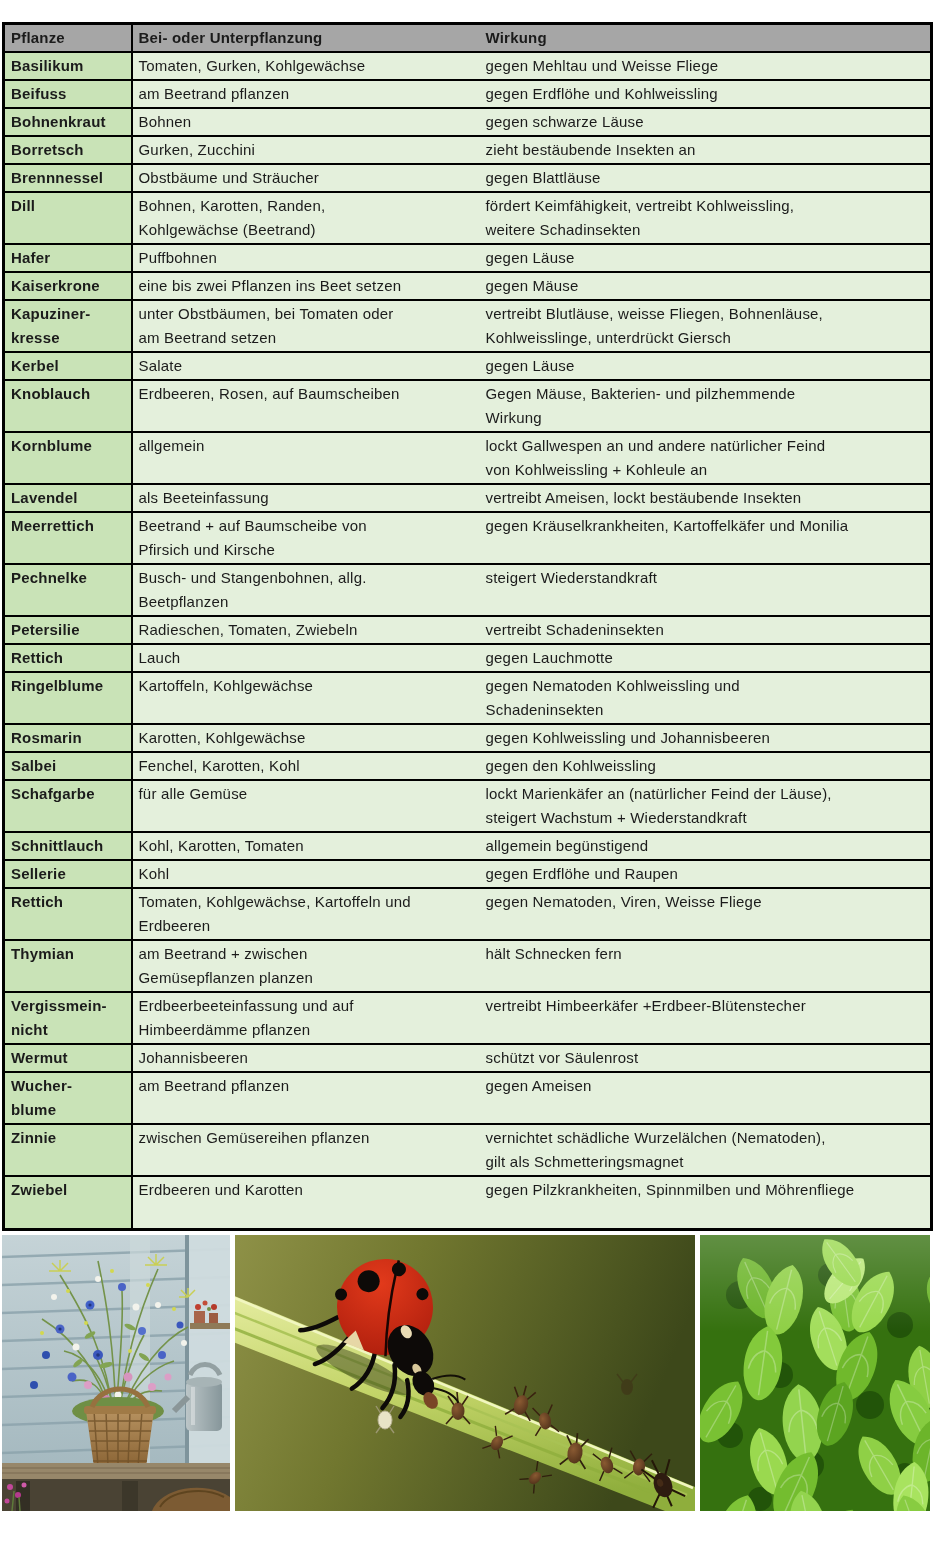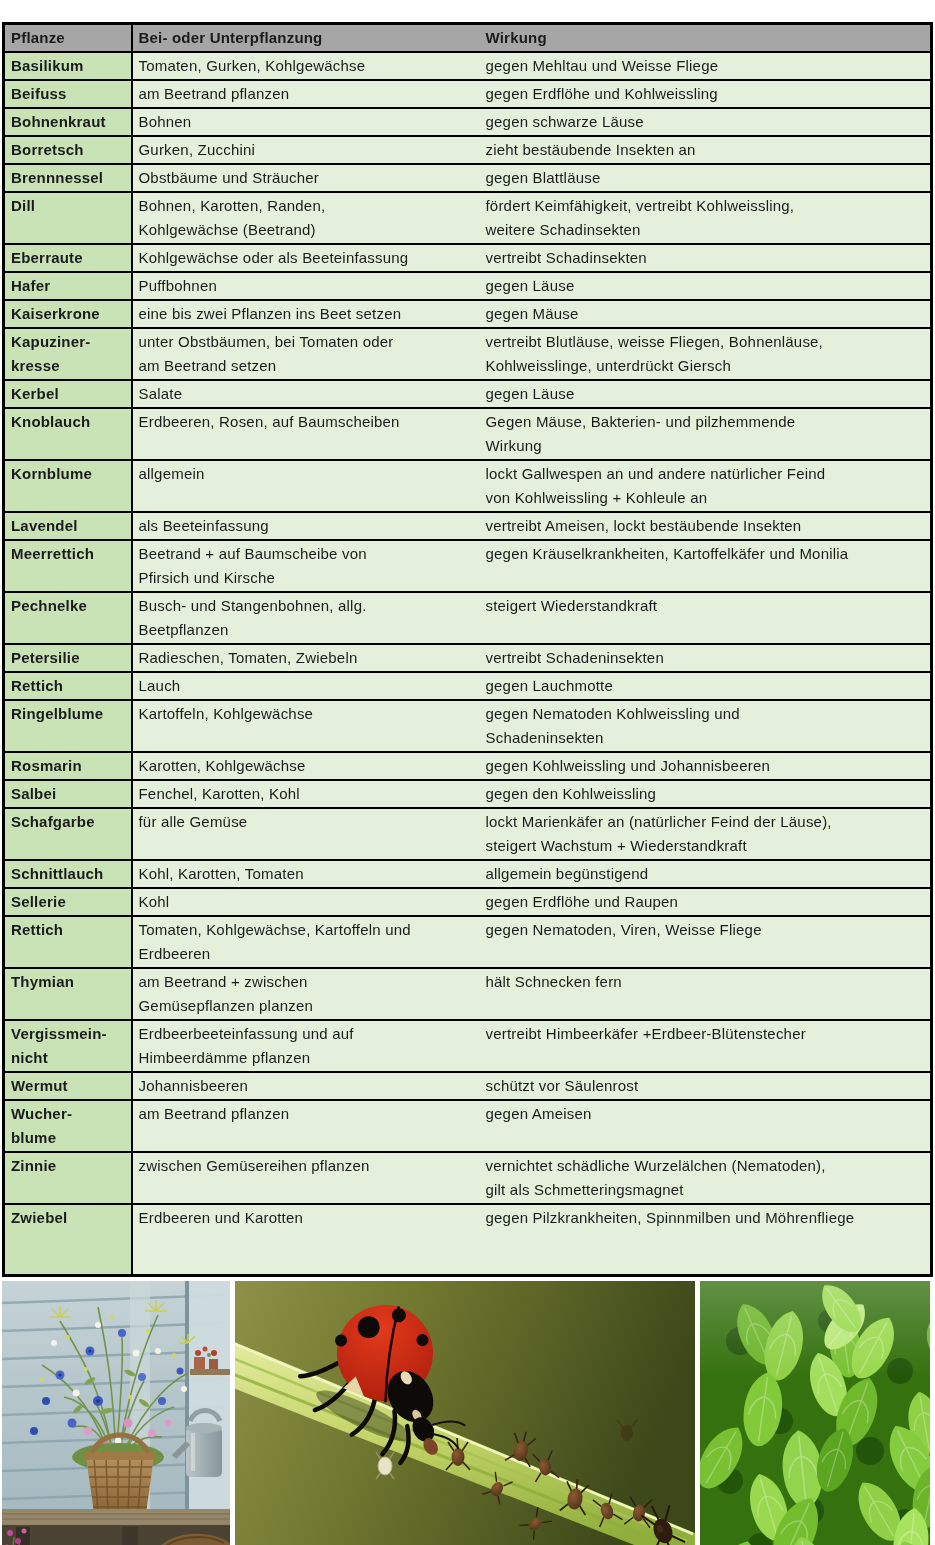--- a/index.html
+++ b/index.html
@@ -13,21 +13,21 @@
   col.c1{width:128px;} col.c2{width:348px;}
   th,td{border-top:2px solid var(--border-color);border-bottom:2px solid var(--border-color);
         border-left:none;border-right:none;
         padding:1px 6px 1px 6px;font-size:15px;line-height:24px;vertical-align:top;
         white-space:pre-line;letter-spacing:.2px;text-align:left;overflow:hidden;}
   thead th{background:var(--header-bg);font-weight:bold;}
   th:first-child,td:first-child{border-right:2px solid var(--border-color);}
   tbody td:first-child{background:var(--plant-col-bg);font-weight:bold;}
   tbody td{background:var(--cell-bg);}
   tr.pad-sm td{}
-  tr.pad-lg td{padding-bottom:44px;}
+  tr.pad-lg td{padding-bottom:26px;}
   .photos{display:flex;gap:5px;margin-top:4px;height:276px;padding-bottom:2px;}
   .photos figure{margin:0;padding:0;line-height:0;}
   .photos svg{display:block;}
 </style>
 </head>
 <body>
 
 <div class="sheet">
 
   <table>
@@ -68,25 +68,20 @@
           <td>Brennnessel</td>
           <td>Obstbäume und Sträucher</td>
           <td>gegen Blattläuse</td>
         </tr>
         <tr>
           <td>Dill</td>
           <td>Bohnen, Karotten, Randen,
 Kohlgewächse (Beetrand)</td>
           <td>fördert Keimfähigkeit, vertreibt Kohlweissling,
 weitere Schadinsekten</td>
-        </tr>
-        <tr>
-          <td>Eberraute</td>
-          <td>Kohlgewächse oder als Beeteinfassung</td>
-          <td>vertreibt Schadinsekten</td>
         </tr>
         <tr>
           <td>Hafer</td>
           <td>Puffbohnen</td>
           <td>gegen Läuse</td>
         </tr>
         <tr>
           <td>Kaiserkrone</td>
           <td>eine bis zwei Pflanzen ins Beet setzen</td>
           <td>gegen Mäuse</td>

